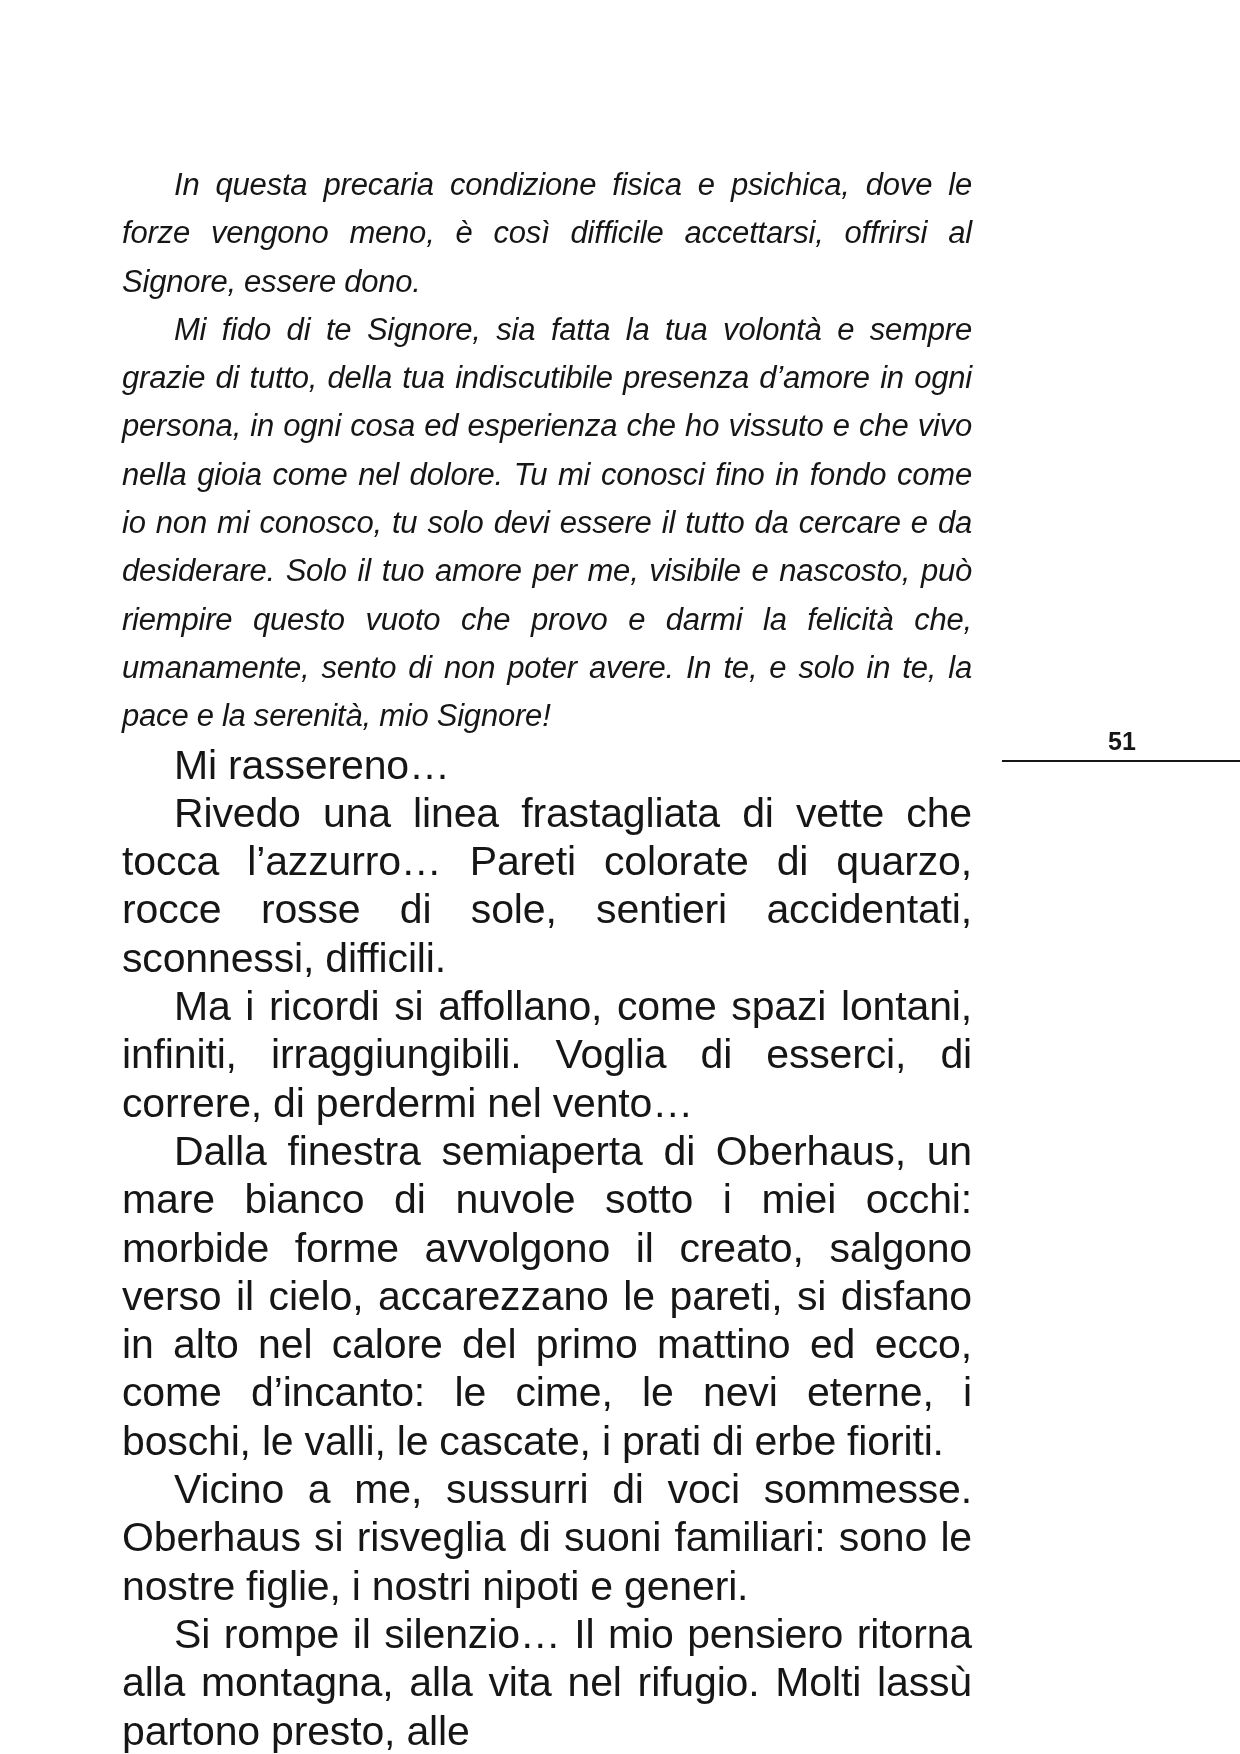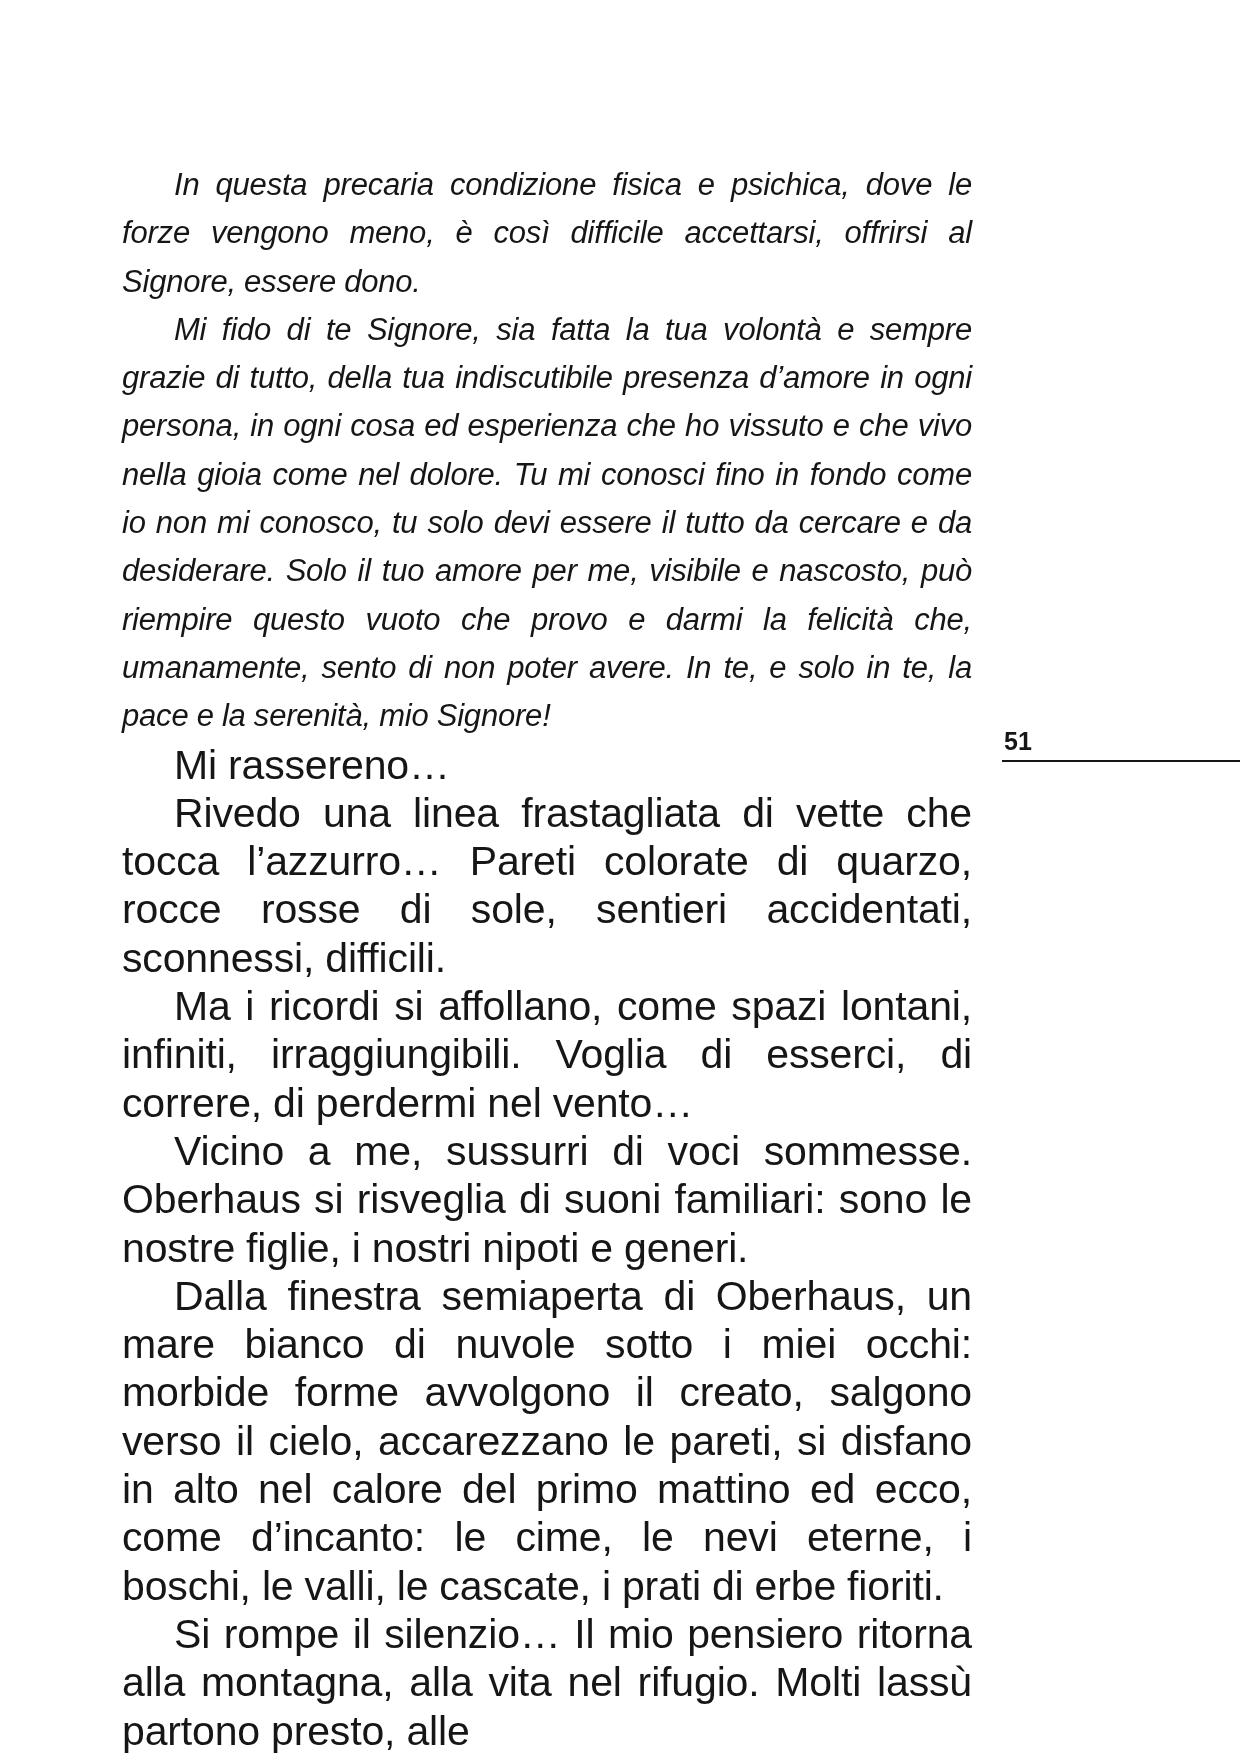--- a/index.html
+++ b/index.html
@@ -55,20 +55,21 @@
   }
 
   
 
   
   .folio {
     position: absolute;
     left: 1002px;
     top: 726px;
     width: 238px;
+    text-align: center;
   }
   .folio-number {
     font-size: 25px;
     font-weight: bold;
     line-height: 30px;
     color: #161616;
     letter-spacing: 0.2px;
     padding-left: 2px;
   }
   .folio-rule {
@@ -82,22 +83,22 @@
 <body>
 
 <div class="page">
 
   <div class="text-column">
     <p class="para italic">In questa precaria condizione fisica e psichica, dove le forze vengono meno, è così difficile accettarsi, offrirsi al Signore, essere dono.</p>
     <p class="para italic">Mi fido di te Signore, sia fatta la tua volontà e sempre grazie di tutto, della tua indiscutibile presenza d’amore in ogni persona, in ogni cosa ed esperienza che ho vissuto e che vivo nella gioia come nel dolore. Tu mi conosci fino in fondo come io non mi conosco, tu solo devi essere il tutto da cercare e da desiderare. Solo il tuo amore per me, visibile e nascosto, può riempire questo vuoto che provo e darmi la felicità che, umanamente, sento di non poter avere. In te, e solo in te, la pace e la serenità, mio Signore!</p>
     <p class="para roman">Mi rassereno…</p>
     <p class="para roman">Rivedo una linea frastagliata di vette che tocca l’azzurro… Pareti colorate di quarzo, rocce rosse di sole, sentieri accidentati, sconnessi, difficili.</p>
     <p class="para roman">Ma i ricordi si affollano, come spazi lontani, infiniti, irraggiungibili. Voglia di esserci, di correre, di perdermi nel vento…</p>
+    <p class="para roman">Dalla finestra semiaperta di Oberhaus, un mare bianco di nuvole sotto i miei occhi: morbide forme avvolgono il creato, salgono verso il cielo, accarezzano le pareti, si disfano in alto nel calore del primo mattino ed ecco, come d’incanto: le cime, le nevi eterne, i boschi, le valli, le cascate, i prati di erbe fioriti.</p>
     <p class="para roman">Vicino a me, sussurri di voci sommesse. Oberhaus si risveglia di suoni familiari: sono le nostre figlie, i nostri nipoti e generi.</p>
-    <p class="para roman">Dalla finestra semiaperta di Oberhaus, un mare bianco di nuvole sotto i miei occhi: morbide forme avvolgono il creato, salgono verso il cielo, accarezzano le pareti, si disfano in alto nel calore del primo mattino ed ecco, come d’incanto: le cime, le nevi eterne, i boschi, le valli, le cascate, i prati di erbe fioriti.</p>
     <p class="para roman">Si rompe il silenzio… Il mio pensiero ritorna alla montagna, alla vita nel rifugio. Molti lassù partono presto, alle</p>
   </div>
 
   <div class="folio">
     <div class="folio-number">51</div>
     <div class="folio-rule"></div>
   </div>
 
 </div>
 

